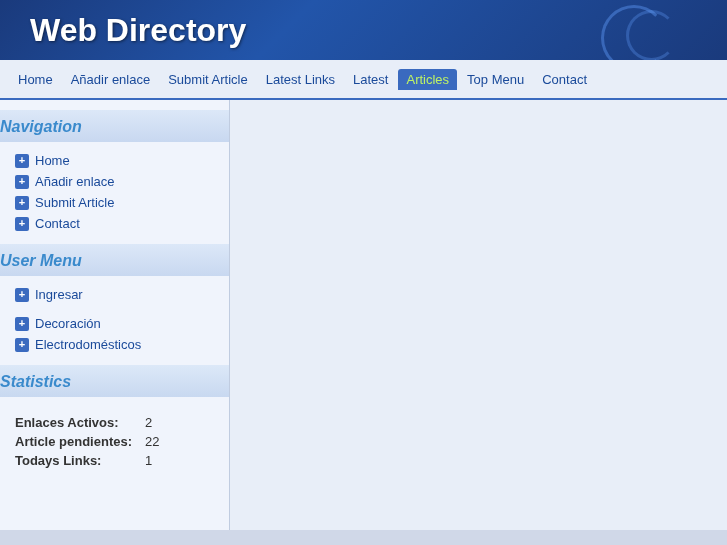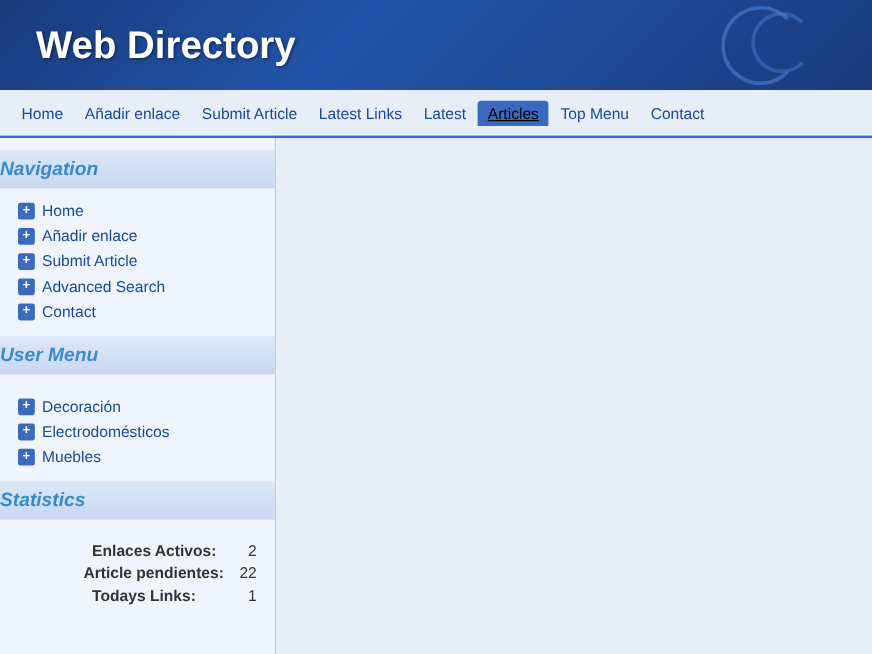--- a/index.html
+++ b/index.html
@@ -7,21 +7,21 @@
       font-family: Arial, sans-serif;
       font-size: 13px;
       background: #d0d8e8;
       width: 727px;
       min-height: 545px;
     }
 
     
     #header {
       background: linear-gradient(135deg, #1a3a7c 0%, #2255aa 40%, #1a3a7c 100%);
-      height: 75px;
+      height: 60px;
       display: flex;
       align-items: center;
       padding: 0 30px;
       position: relative;
       overflow: hidden;
     }
     #header::before {
       content: '';
       position: absolute;
       right: 60px;
@@ -69,23 +69,22 @@
     }
     .top-nav-link {
       color: #1a4a9a;
       text-decoration: none;
       padding: 3px 8px;
       font-size: 13px;
       white-space: nowrap;
     }
     .top-nav-link.active {
       background: #3a6abf;
-      color: #000000;
+      color: #bef264;
       border-radius: 3px 3px 0 0;
-      text-decoration: underline;
     }
 
     
     #main {
       display: flex;
       min-height: 430px;
     }
 
     
     #sidebar {
@@ -142,21 +141,21 @@
     .sidebar-divider {
       height: 8px;
     }
 
     
     .stats-section {
       padding: 8px 15px;
     }
     .stats-row {
       display: flex;
-      justify-content: flex-end;
+      justify-content: flex-start;
       padding: 2px 0;
       font-size: 13px;
     }
     .stats-label {
       color: #333;
       font-weight: bold;
       min-width: 130px;
     }
     .stats-value {
       color: #333;
@@ -203,46 +202,42 @@
           <div class="sidebar-item">
             <span class="sidebar-item-icon"></span>
             <a href="#">Añadir enlace</a>
           </div>
           <div class="sidebar-item">
             <span class="sidebar-item-icon"></span>
             <a href="#">Submit Article</a>
           </div>
           <div class="sidebar-item">
             <span class="sidebar-item-icon"></span>
-            <a href="#">Advanced Search</a>
-          </div>
-          <div class="sidebar-item">
-            <span class="sidebar-item-icon"></span>
             <a href="#">Contact</a>
           </div>
         </div>
     </div>
 
     <div class="sidebar-section">
       <div class="sidebar-section-title">User Menu</div>
       <div id="user-items-container">
+      <div class="sidebar-item">
+            <span class="sidebar-item-icon"></span>
+            <a href="#">Ingresar</a>
+          </div>
         </div>
       <div class="sidebar-divider"></div>
       <div id="extra-items-container">
       <div class="sidebar-item">
             <span class="sidebar-item-icon"></span>
             <a href="#">Decoración</a>
           </div>
           <div class="sidebar-item">
             <span class="sidebar-item-icon"></span>
             <a href="#">Electrodomésticos</a>
-          </div>
-          <div class="sidebar-item">
-            <span class="sidebar-item-icon"></span>
-            <a href="#">Muebles</a>
           </div>
         </div>
     </div>
 
     <div class="sidebar-section">
       <div class="sidebar-section-title">Statistics</div>
       <div class="stats-section" id="stats-container">
       <div class="stats-row">
             <span class="stats-label">Enlaces Activos:</span>
             <span class="stats-value">2</span>

